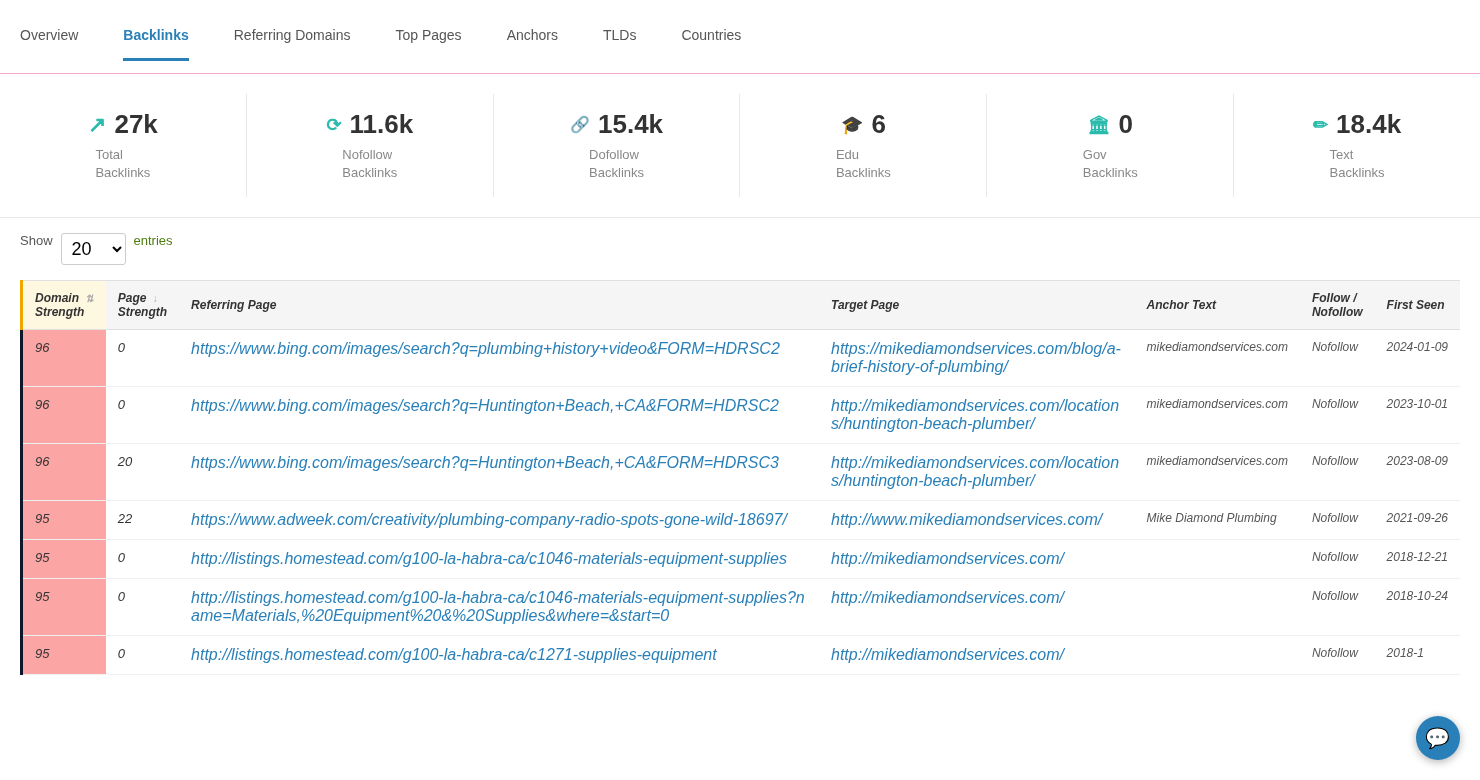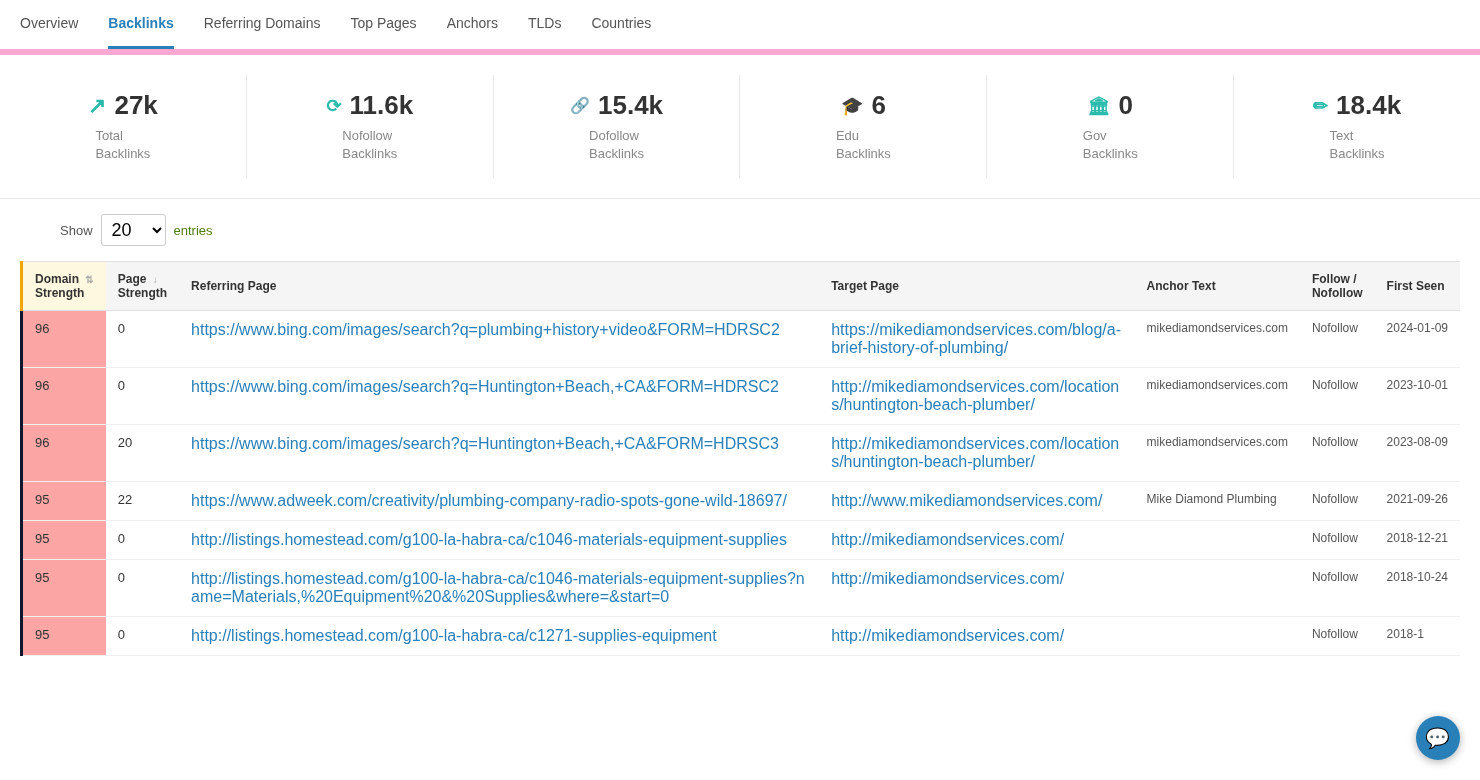--- a/index.html
+++ b/index.html
@@ -1,39 +1,39 @@
 <!DOCTYPE html>
 <html><head>
   <meta charset="utf-8">
   <style>
     * { box-sizing: border-box; margin: 0; padding: 0; }
     body { font-family: Arial, sans-serif; font-size: 13px; background: #fff; color: #333; }
     
     
-    .tabs { display: flex; border-bottom: 6px solid #f9a8d4; padding: 0 20px; gap: 30px; }
+    .tabs { display: flex; border-bottom: 1px solid #f9a8d4; padding: 12px 20px; gap: 45px; }
     .tab { padding: 15px 0; cursor: pointer; font-size: 14px; color: #555; border-bottom: 3px solid transparent; text-decoration: none; }
     .tab.active { color: #2980b9; border-bottom: 3px solid #2980b9; font-weight: bold; }
     
     
     .stats-row { display: flex; border-bottom: 1px solid #e8e8e8; padding: 20px 0; }
     .stat-item { flex: 1; display: flex; flex-direction: column; align-items: center; padding: 15px 10px; border-right: 1px solid #e8e8e8; }
     .stat-item:last-child { border-right: none; }
     .stat-value { font-size: 26px; font-weight: bold; color: #333; display: flex; align-items: center; gap: 8px; }
     .stat-value .icon { color: #2bbbad; font-size: 22px; }
     .stat-label { font-size: 13px; color: #888; margin-top: 6px; line-height: 1.4; }
     
     
     .controls-row { display: flex; align-items: center; padding: 15px 20px; justify-content: space-between; }
-    .controls-left { display: flex; align-items: center; gap: 8px; font-size: 13px; color: #555; margin-left: 40px; }
+    .controls-left { display: flex; gap: 8px; font-size: 13px; color: #555; }
     .controls-right { display: flex; align-items: center; gap: 15px; font-size: 13px; color: #555; }
     select { border: 1px solid #ccc; padding: 4px 6px; border-radius: 3px; font-size: 18px; background: #fff; cursor: pointer; }
     .search-input { border: 1px solid #ccc; padding: 5px 10px; border-radius: 3px; font-size: 13px; width: 160px; }
     
     
-    .table-wrapper { padding: 0 20px; overflow-x: auto; }
+    .table-wrapper { padding: 0 20px; overflow-x: auto; font-style: italic; }
     table { width: 100%; border-collapse: collapse; font-size: 13px; }
     thead tr { background: #f5f5f5; border-top: 1px solid #e0e0e0; border-bottom: 1px solid #e0e0e0; }
     th { padding: 10px 12px; text-align: left; font-weight: bold; color: #333; font-size: 12px; white-space: nowrap; }
     th.sortable { cursor: pointer; }
     th .sort-icon { color: #aaa; font-size: 10px; margin-left: 3px; }
     td { padding: 10px 12px; border-bottom: 1px solid #f0f0f0; vertical-align: top; }
     .link-cell a { color: #2980b9; text-decoration: none; font-size: 16px; word-break: break-all; }
     .nofollow { color: #555; font-size: 12px; }
     .date { color: #555; font-size: 12px; white-space: nowrap; }
     .num { color: #333; font-size: 13px; }

